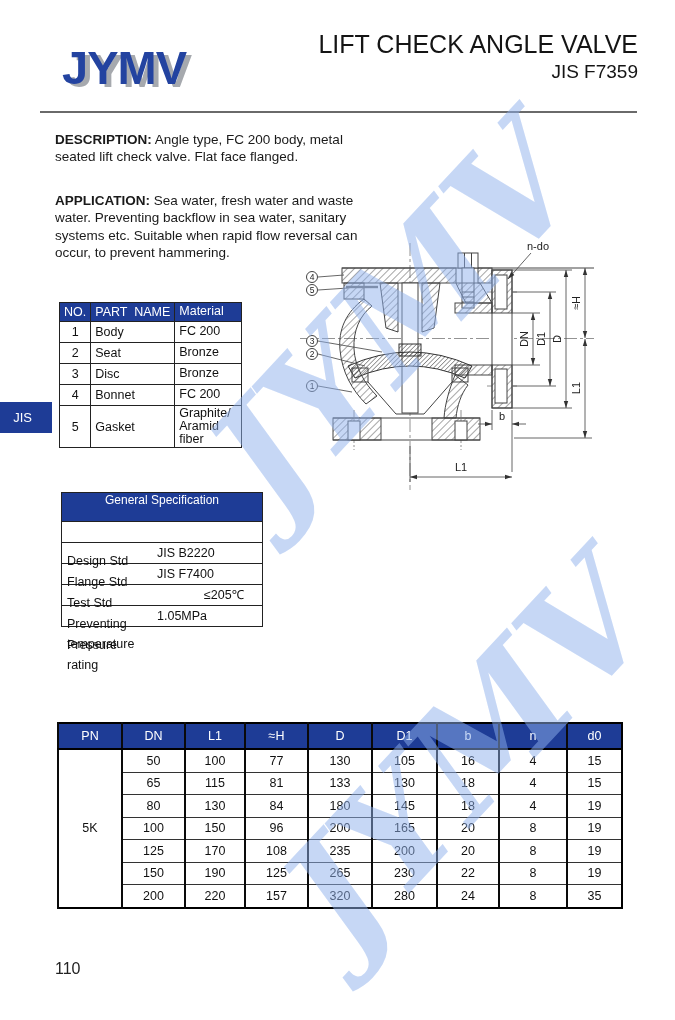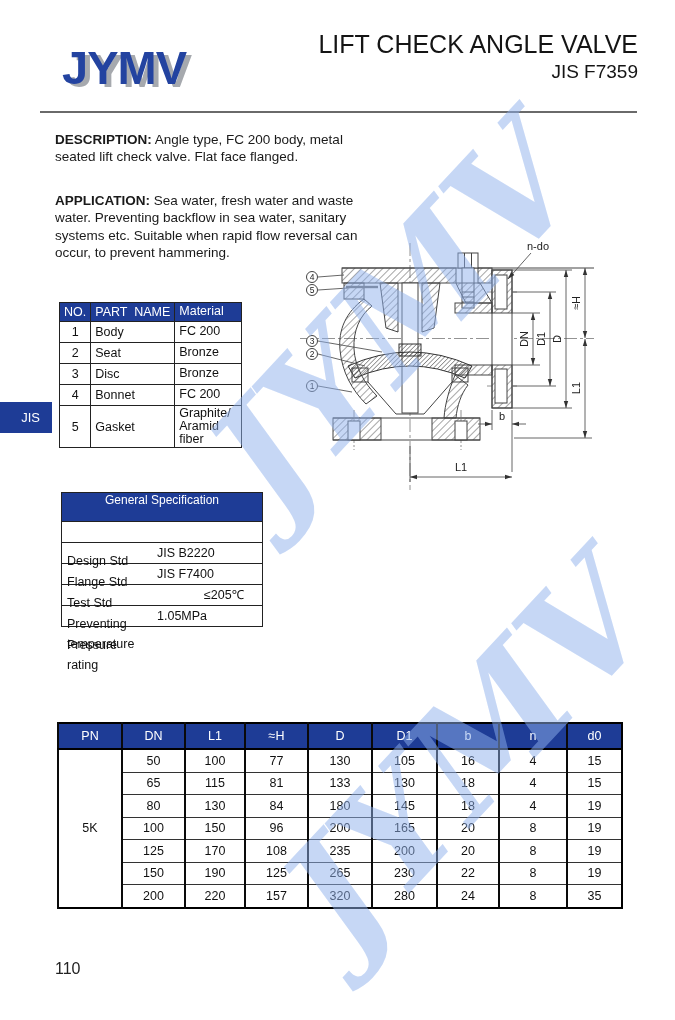--- a/index.html
+++ b/index.html
@@ -24,21 +24,21 @@
   .parts{position:absolute;left:59px;top:302px;border-collapse:collapse;font-size:12.5px;z-index:2;background:transparent;}
   .parts th,.parts td{border:1px solid #222;padding:1px 4px;white-space:pre;}
   .parts th{background:#1e3c96;color:#fff;font-weight:normal;text-align:left;height:16px;}
   .parts td{height:18px;}
   .parts .c-no{width:22px;text-align:center;}
   .parts .c-name{width:62px;}
   .parts .c-mat{width:58px;white-space:pre-line;line-height:1.05;}
 
   
   .jis-tab{position:absolute;left:0;top:402px;width:52px;height:31px;background:#1e3c96;color:#fff;
-           display:flex;align-items:center;justify-content:flex-end;padding-right:12px;
+           display:flex;align-items:center;justify-content:flex-end;padding-right:20px;
            box-sizing:border-box;font-size:13px;z-index:2;}
 
   
   .gspec{position:absolute;left:61px;top:492px;width:202px;border:1px solid #222;font-size:12.5px;z-index:2;box-sizing:border-box;}
   .gs-title{background:#1e3c96;color:#fff;text-align:center;font-size:12px;height:28px;line-height:15px;}
   .gs-row{display:flex;border-top:1px solid #222;height:20px;line-height:20px;}
   .gs-label{width:88px;border-right:1px solid #222;padding-left:5px;box-sizing:border-box;margin-top:29px;}
   .gs-row.wide .gs-label{width:135px;}
   .gs-value{flex:1;padding-left:7px;}
 

